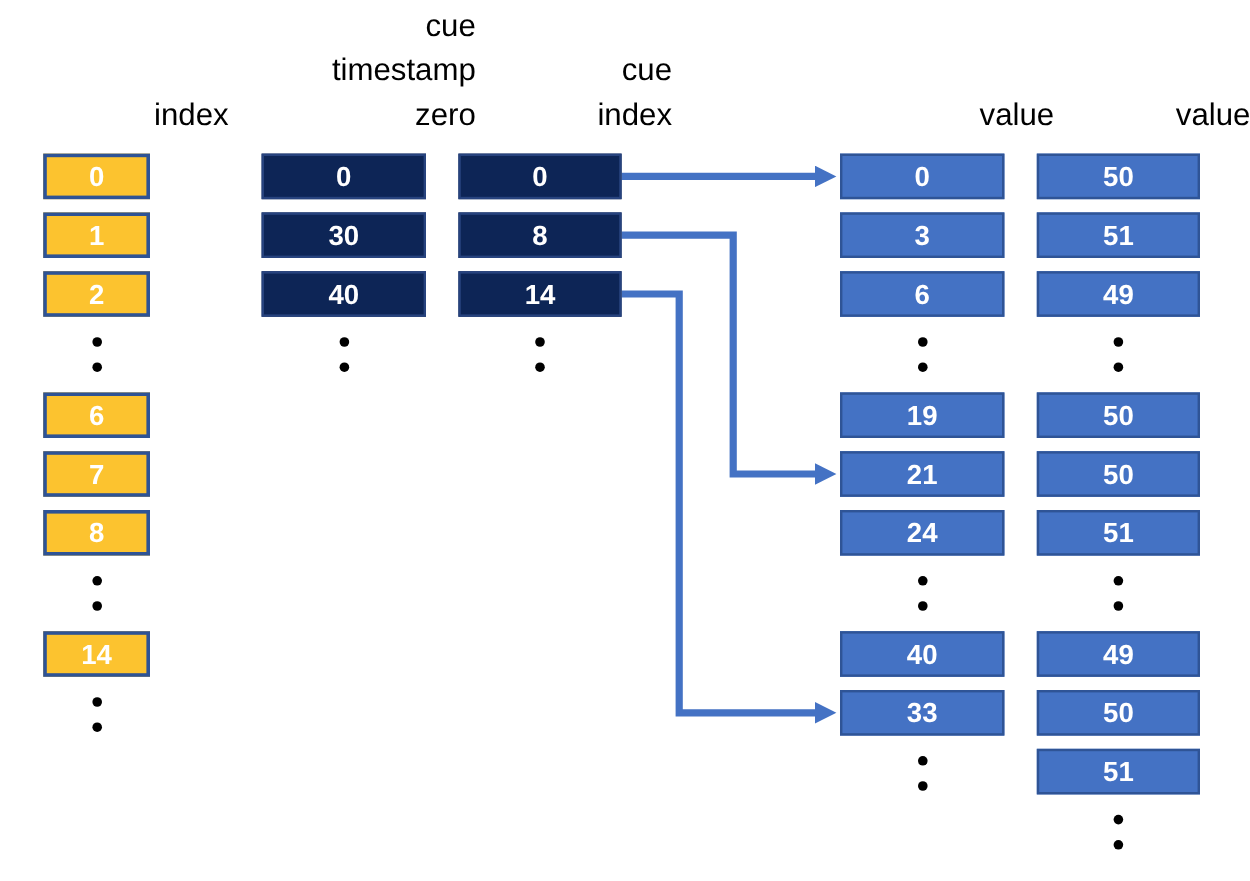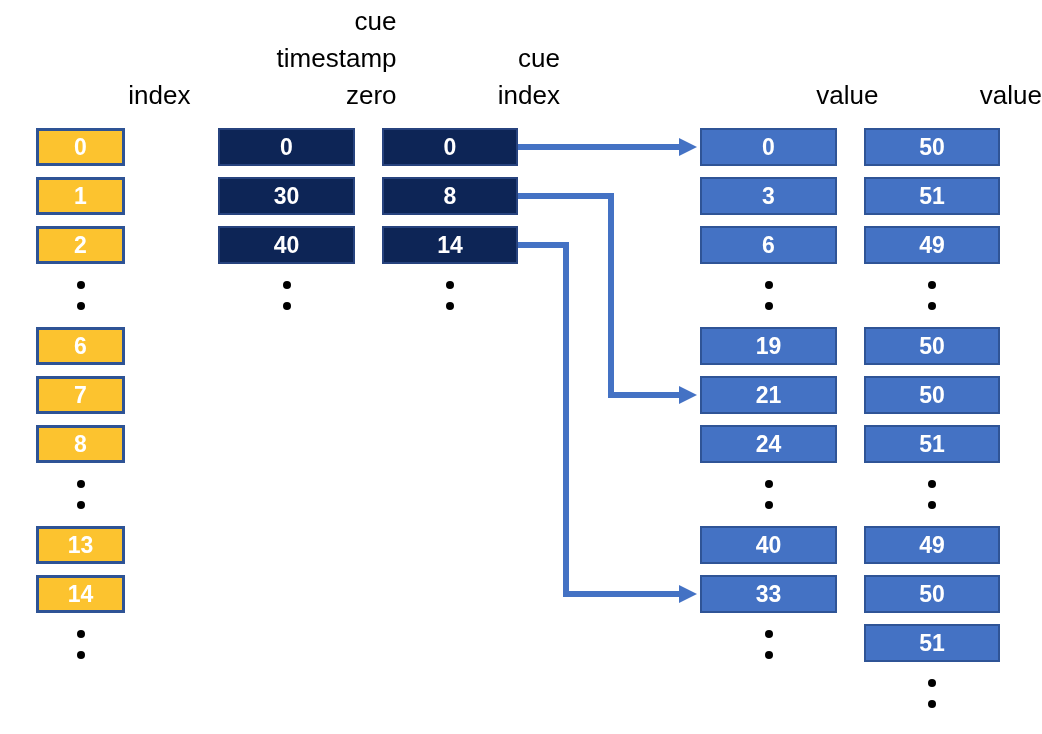--- a/index.html
+++ b/index.html
@@ -125,21 +125,20 @@
           <i></i>
           <i></i>
         </div>
       <div class="box gold">6</div>
       <div class="box gold">7</div>
       <div class="box gold">8</div>
       <div class="dots">
           <i></i>
           <i></i>
         </div>
-      <div class="box gold">13</div>
       <div class="box gold">14</div>
       <div class="dots">
           <i></i>
           <i></i>
         </div>
     </div>
   </div>
 
   <div class="col" style="left:218px;width:137px">
     <div class="col-header">

